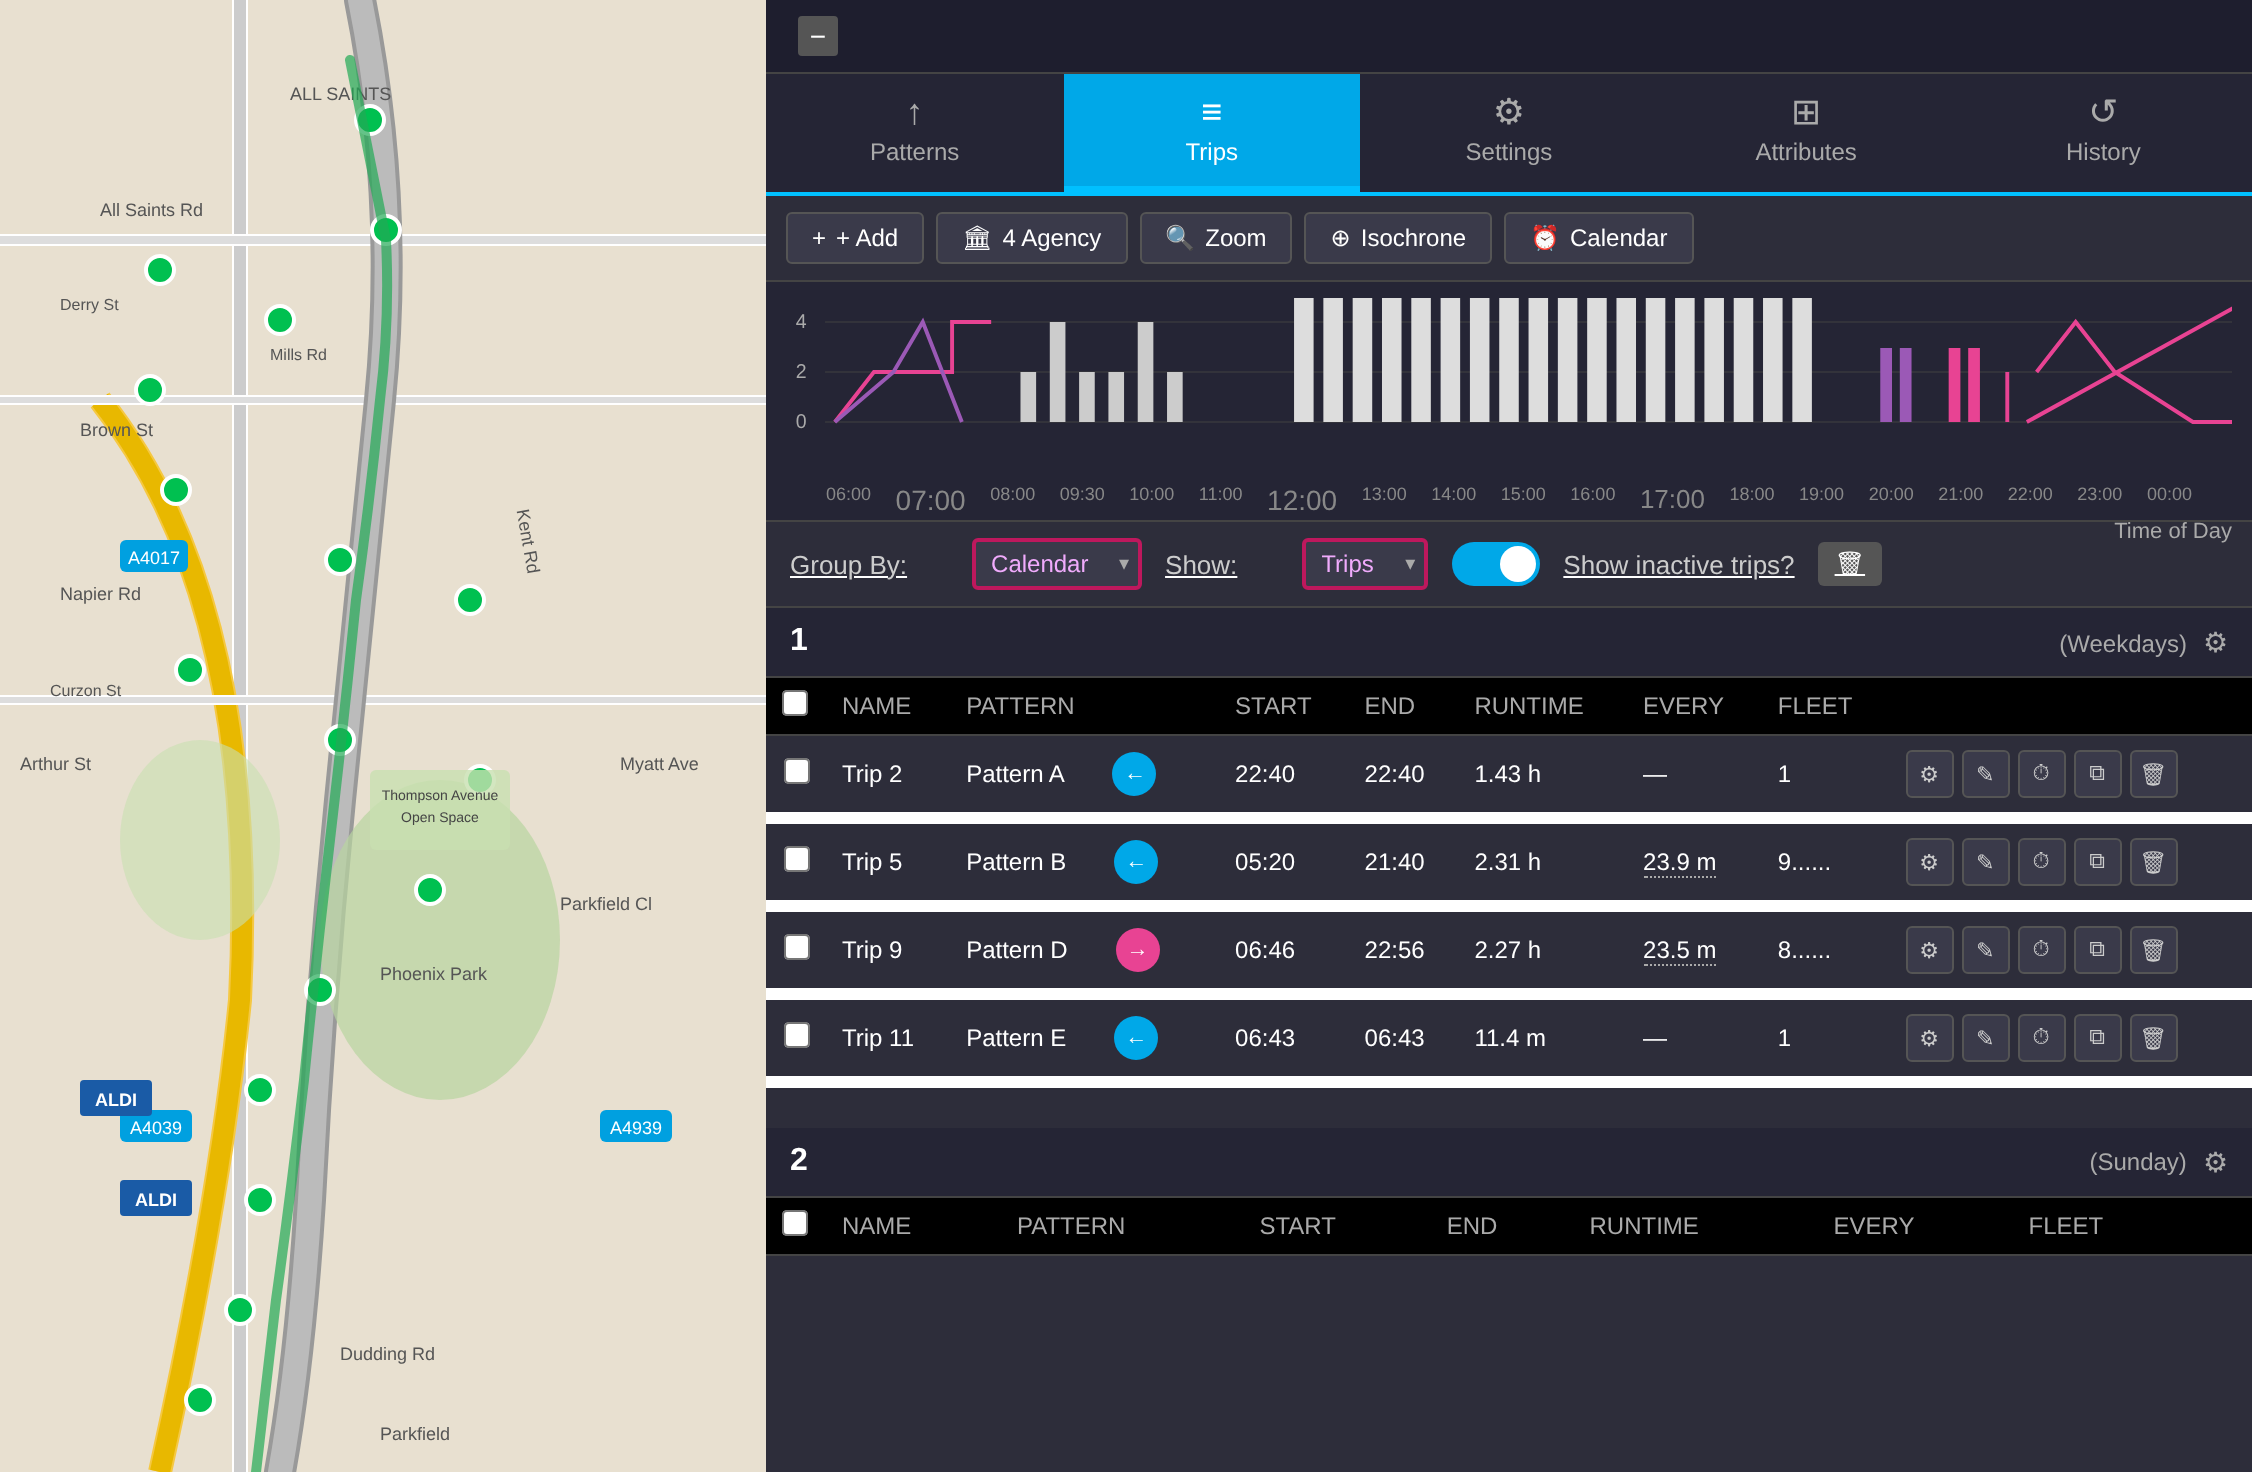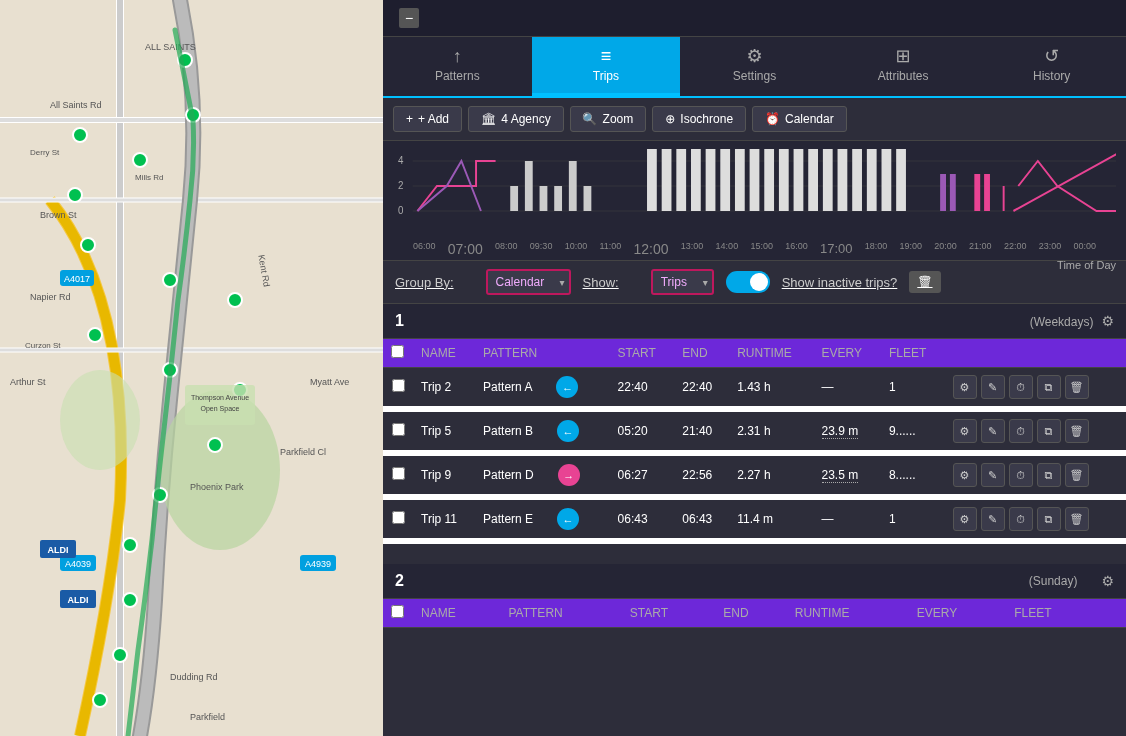--- a/index.html
+++ b/index.html
@@ -210,21 +210,21 @@
       font-size: 14px;
     }
 
     
     .trips-table {
       width: 100%;
       border-collapse: collapse;
       font-size: 12px;
     }
     .trips-table th {
-      background: #6d28d9;
+      background: #000000;
       color: #aaa;
       padding: 6px 8px;
       text-align: left;
       font-weight: normal;
       border-bottom: 1px solid #444;
     }
     .trips-table td {
       padding: 7px 8px;
       border-bottom: 6px solid #ffffff;
       color: #fff;
@@ -601,21 +601,21 @@
           <td class="checkbox-cell">
             <input type="checkbox" style="">
           </td>
           <td>Trip 9</td>
           <td>
             <div class="pattern-badge">
               <span>Pattern D</span>
               <span class="pattern-arrow arrow-pink">→</span>
             </div>
           </td>
-          <td>06:27</td>
+          <td>06:46</td>
           <td>22:56</td>
           <td>2.27 h</td>
           <td>
             <span class="dotted-underline">23.5 m</span>
           </td>
           <td>8......</td>
           <td>
             <div class="action-icons">
               <button class="icon-btn">⚙</button>
               <button class="icon-btn">✎</button>
@@ -652,21 +652,21 @@
             </div>
           </td>
         </tr>
       </tbody>
     </table>
 
     <div style="height:20px;background:#2d2d3a;"></div>
 
     <div class="group-header">
       <span class="group-num">2</span>
-      <span style="display:flex;align-items:center;gap:24px;">
+      <span style="display:flex;align-items:center;gap:8px;">
         <span class="group-label">(Sunday)</span>
         <button class="gear-btn">⚙</button>
       </span>
     </div>
 
     <table class="trips-table">
       <thead>
         <tr>
           <th class="checkbox-cell">
             <input type="checkbox" style="">

